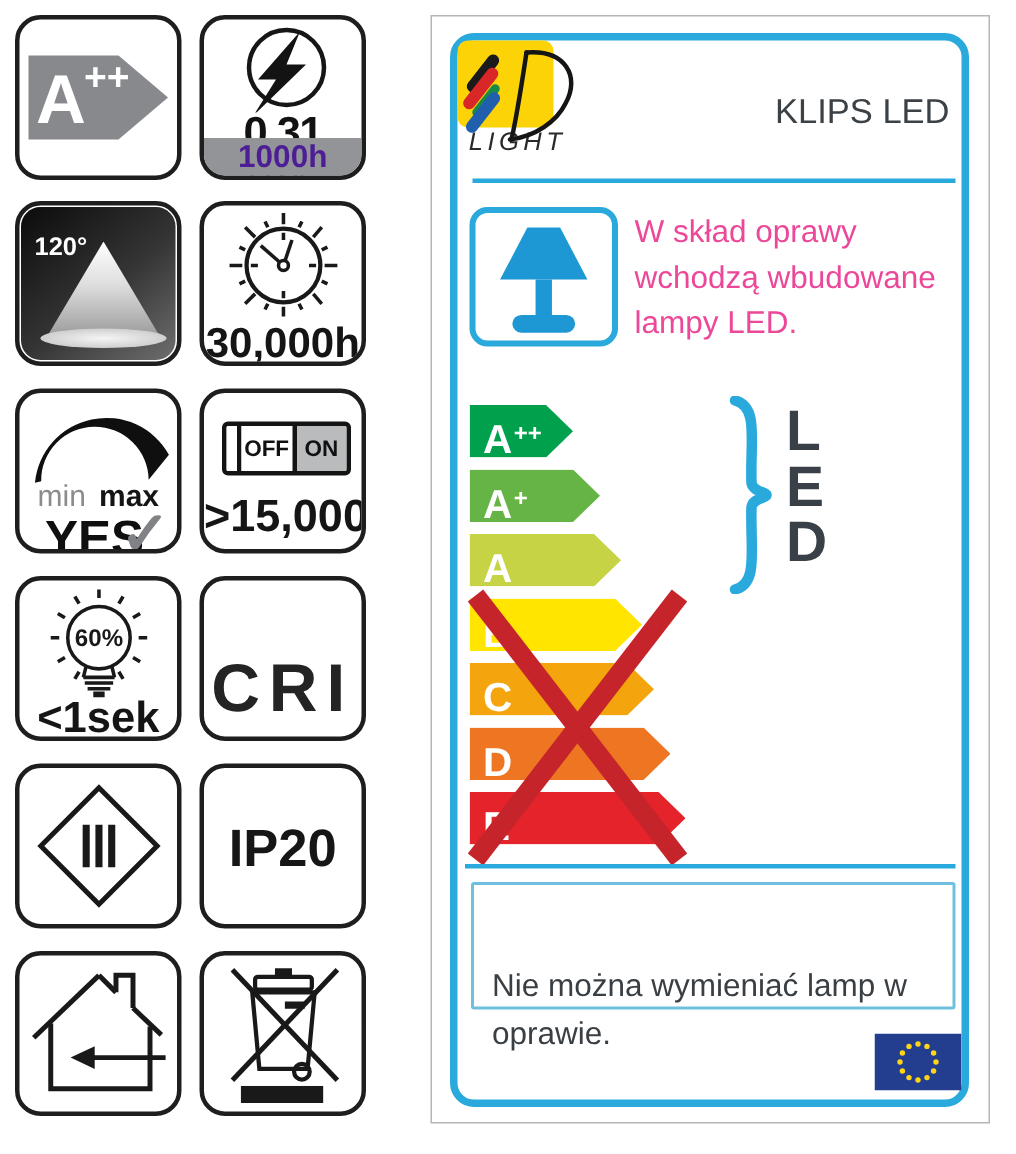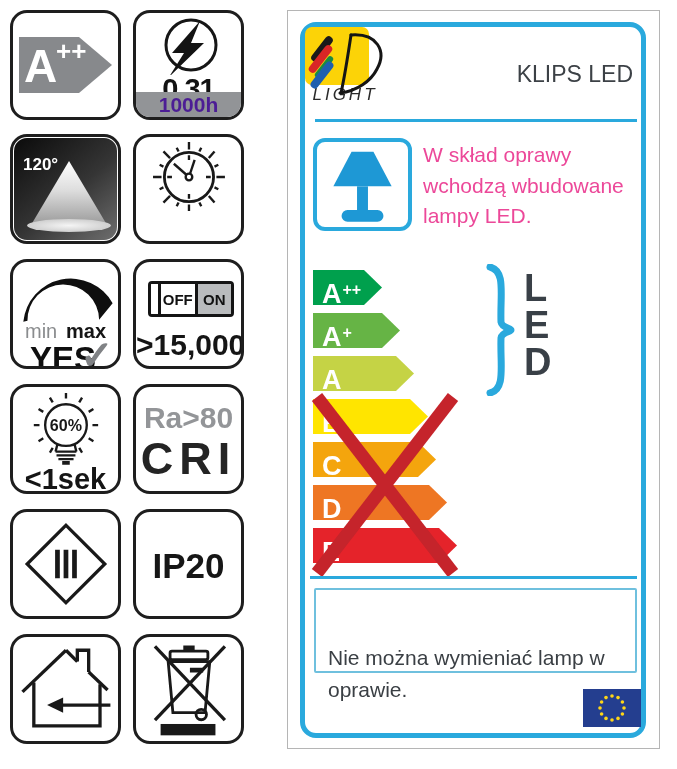--- a/index.html
+++ b/index.html
@@ -140,20 +140,21 @@
     <g stroke="#191919" stroke-width="2.5">
       <line x1="56" y1="17" x2="56" y2="22"></line>
         <line x1="74" y1="40" x2="79" y2="40"></line>
       <line x1="56" y1="58" x2="56" y2="63"></line>
         <line x1="33" y1="40" x2="38" y2="40"></line>
       <line x1="56" y1="40" x2="40" y2="26"></line>
         <line x1="56" y1="40" x2="62" y2="22"></line>
     </g>
     <circle cx="56" cy="40" r="3.5" fill="#fff" stroke="#191919" stroke-width="2.5"></circle>
   </svg>
+  <div class="ctext big-num" style="top:76px">30,000h</div>
 </div>
 
 <div class="tile c1 r3">
   <svg width="100" height="54" viewBox="0 0 92 52" style="position:absolute;left:6px;top:10px">
     <path d="M2,48 A46,46 0 0 1 88,30 L75,46 A31,31 0 0 0 6,47 Z" fill="#0f0f0f"></path>
   </svg>
   <div class="dim-min">min</div>
   <div class="dim-max">max</div>
   <div class="dim-yes">YES</div>
   <div class="dim-check">✓</div>
@@ -191,21 +192,20 @@
         <line x1="46" y1="70" x2="66" y2="70"></line>
       <line x1="48" y1="74" x2="64" y2="74"></line>
     </g>
     <line x1="52" y1="78" x2="60" y2="78" stroke="#191919" stroke-width="4"></line>
     <text x="56" y="44" text-anchor="middle" font-size="17" font-weight="bold" fill="#191919">60%</text>
   </svg>
   <div class="ctext big-num" style="top:76px;font-size:29px">&lt;1sek</div>
 </div>
 
 <div class="tile c2 r4">
-  <div class="ctext cri-ra">Ra&gt;80</div>
   <div class="ctext cri-cri">CRI</div>
 </div>
 
 <div class="tile c1 r5">
   <svg width="105" height="104" viewBox="0 0 111 110">
     <rect x="27" y="26" width="58" height="58" fill="none" stroke="#191919" stroke-width="3.5" transform="rotate(45 56 55)"></rect>
     <line x1="47" y1="40" x2="47" y2="70" stroke="#191919" stroke-width="5"></line>
     <line x1="56" y1="40" x2="56" y2="70" stroke="#191919" stroke-width="5"></line>
     <line x1="65" y1="40" x2="65" y2="70" stroke="#191919" stroke-width="5"></line>
   </svg>

